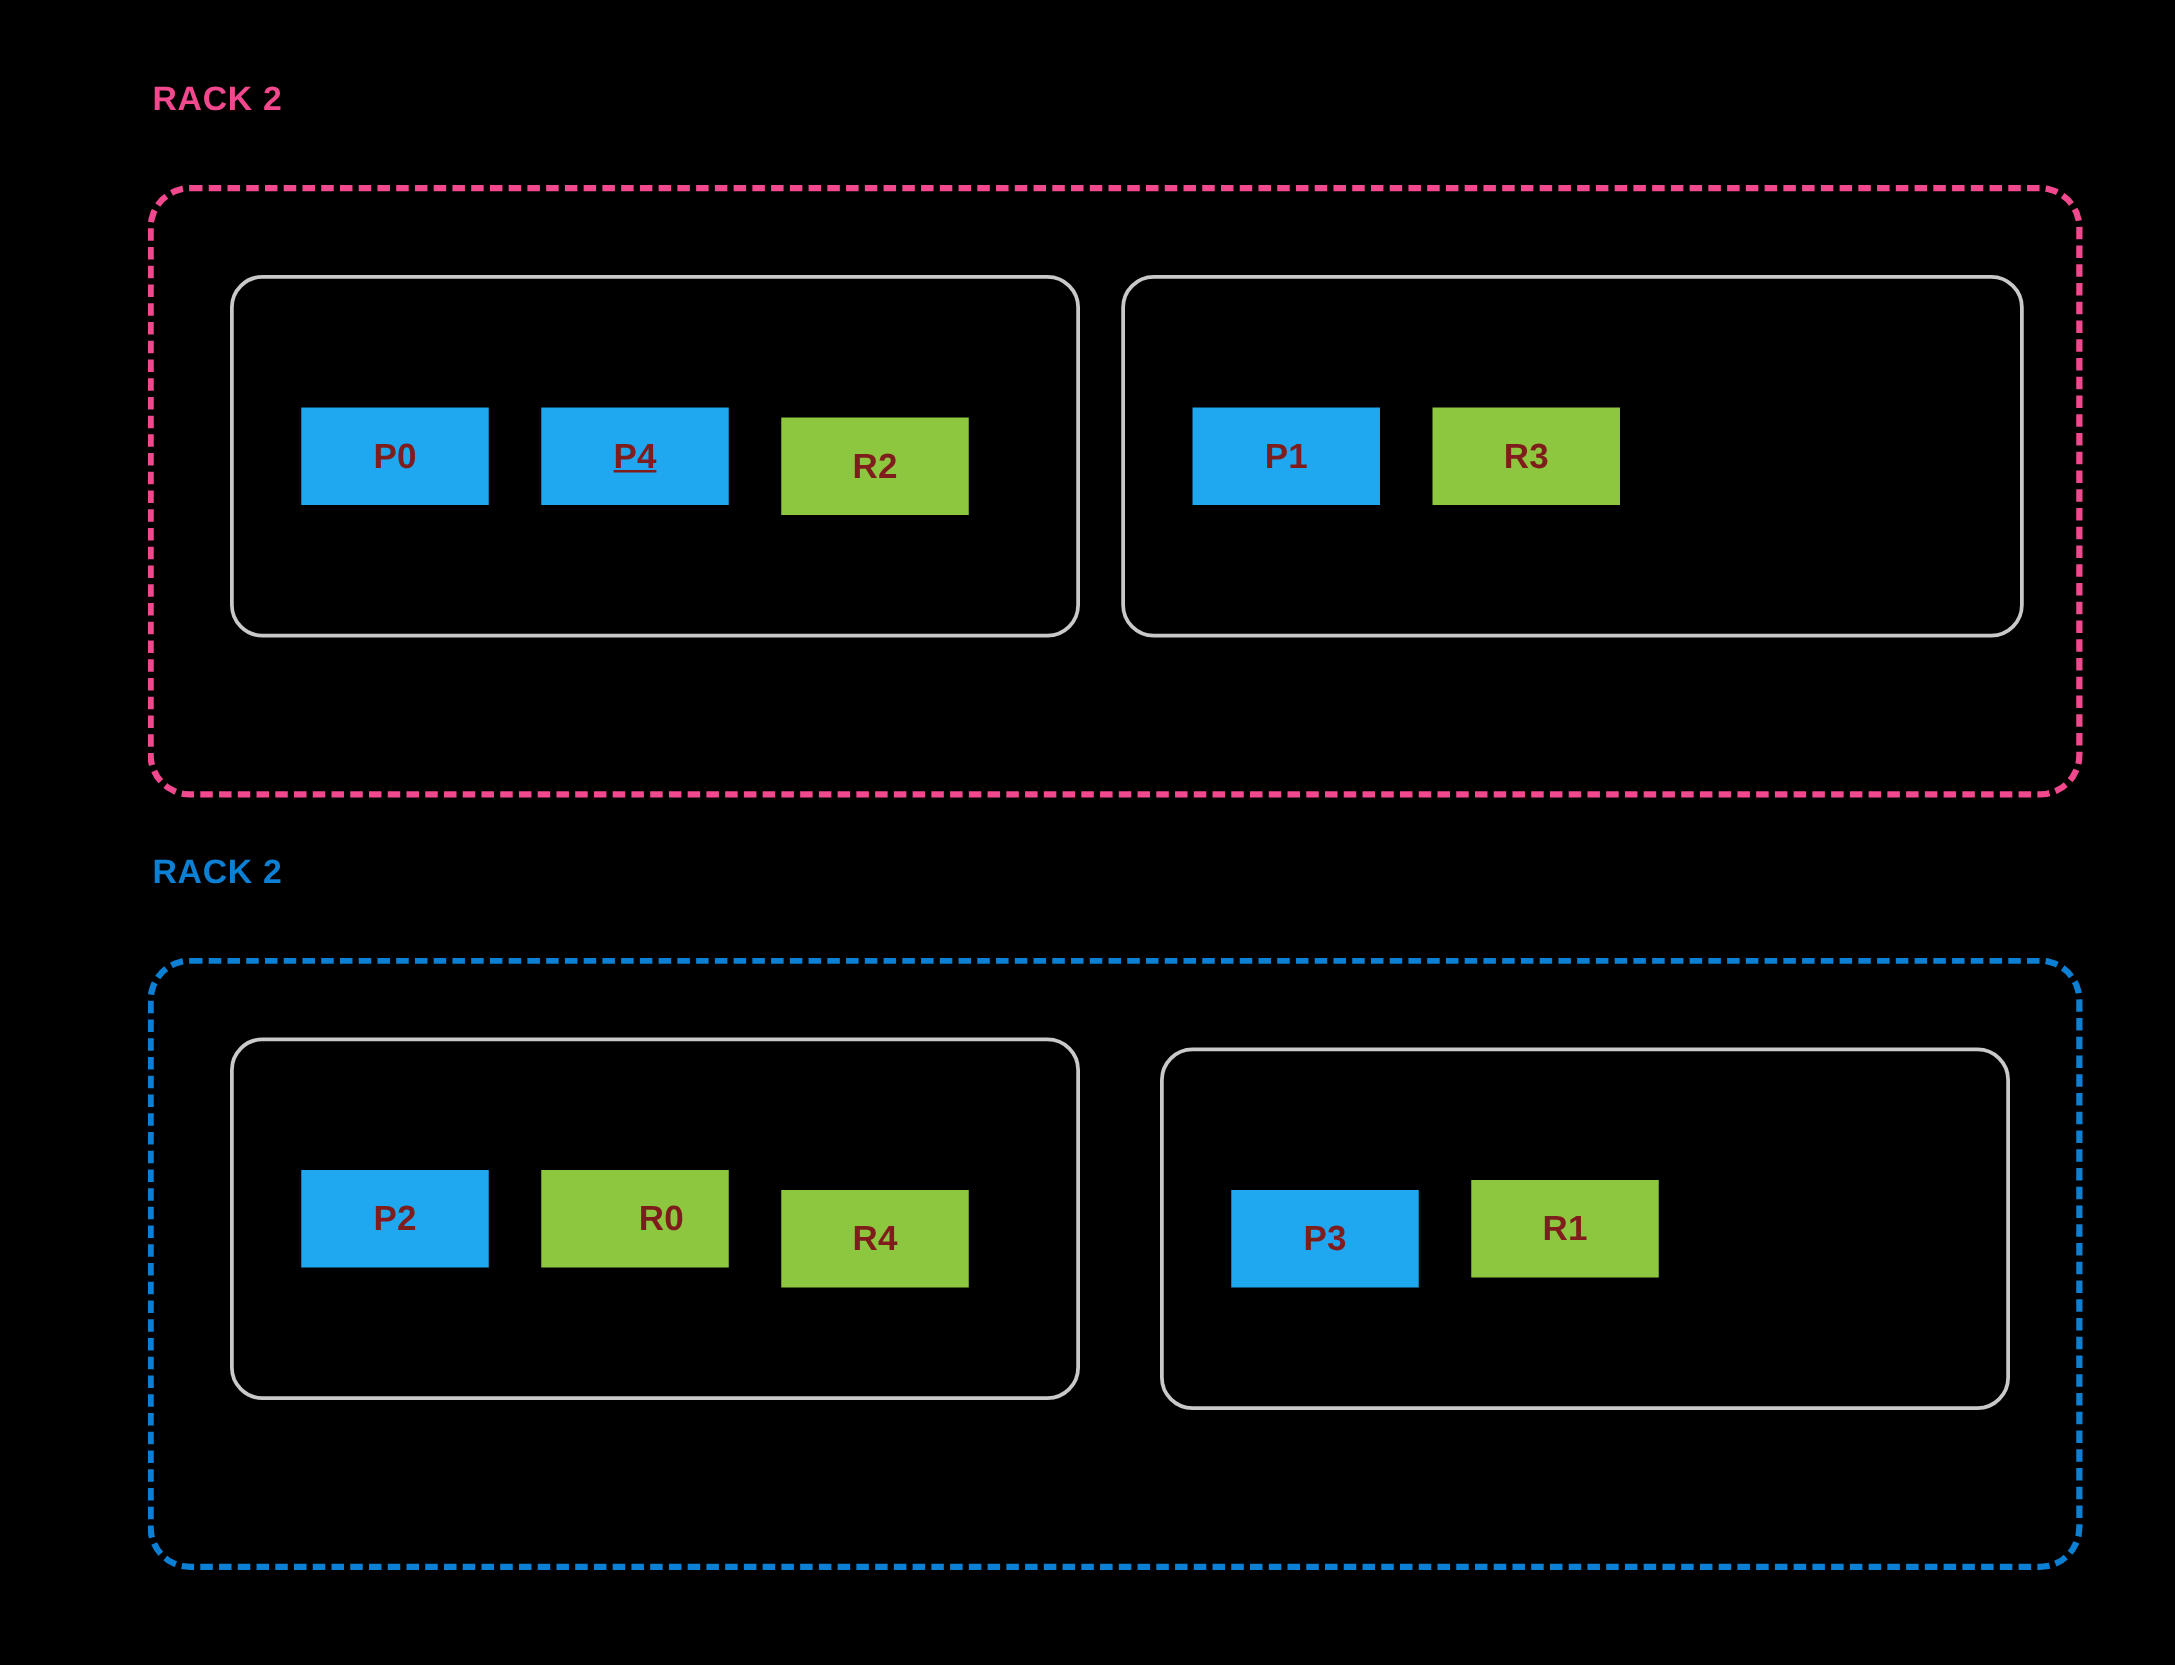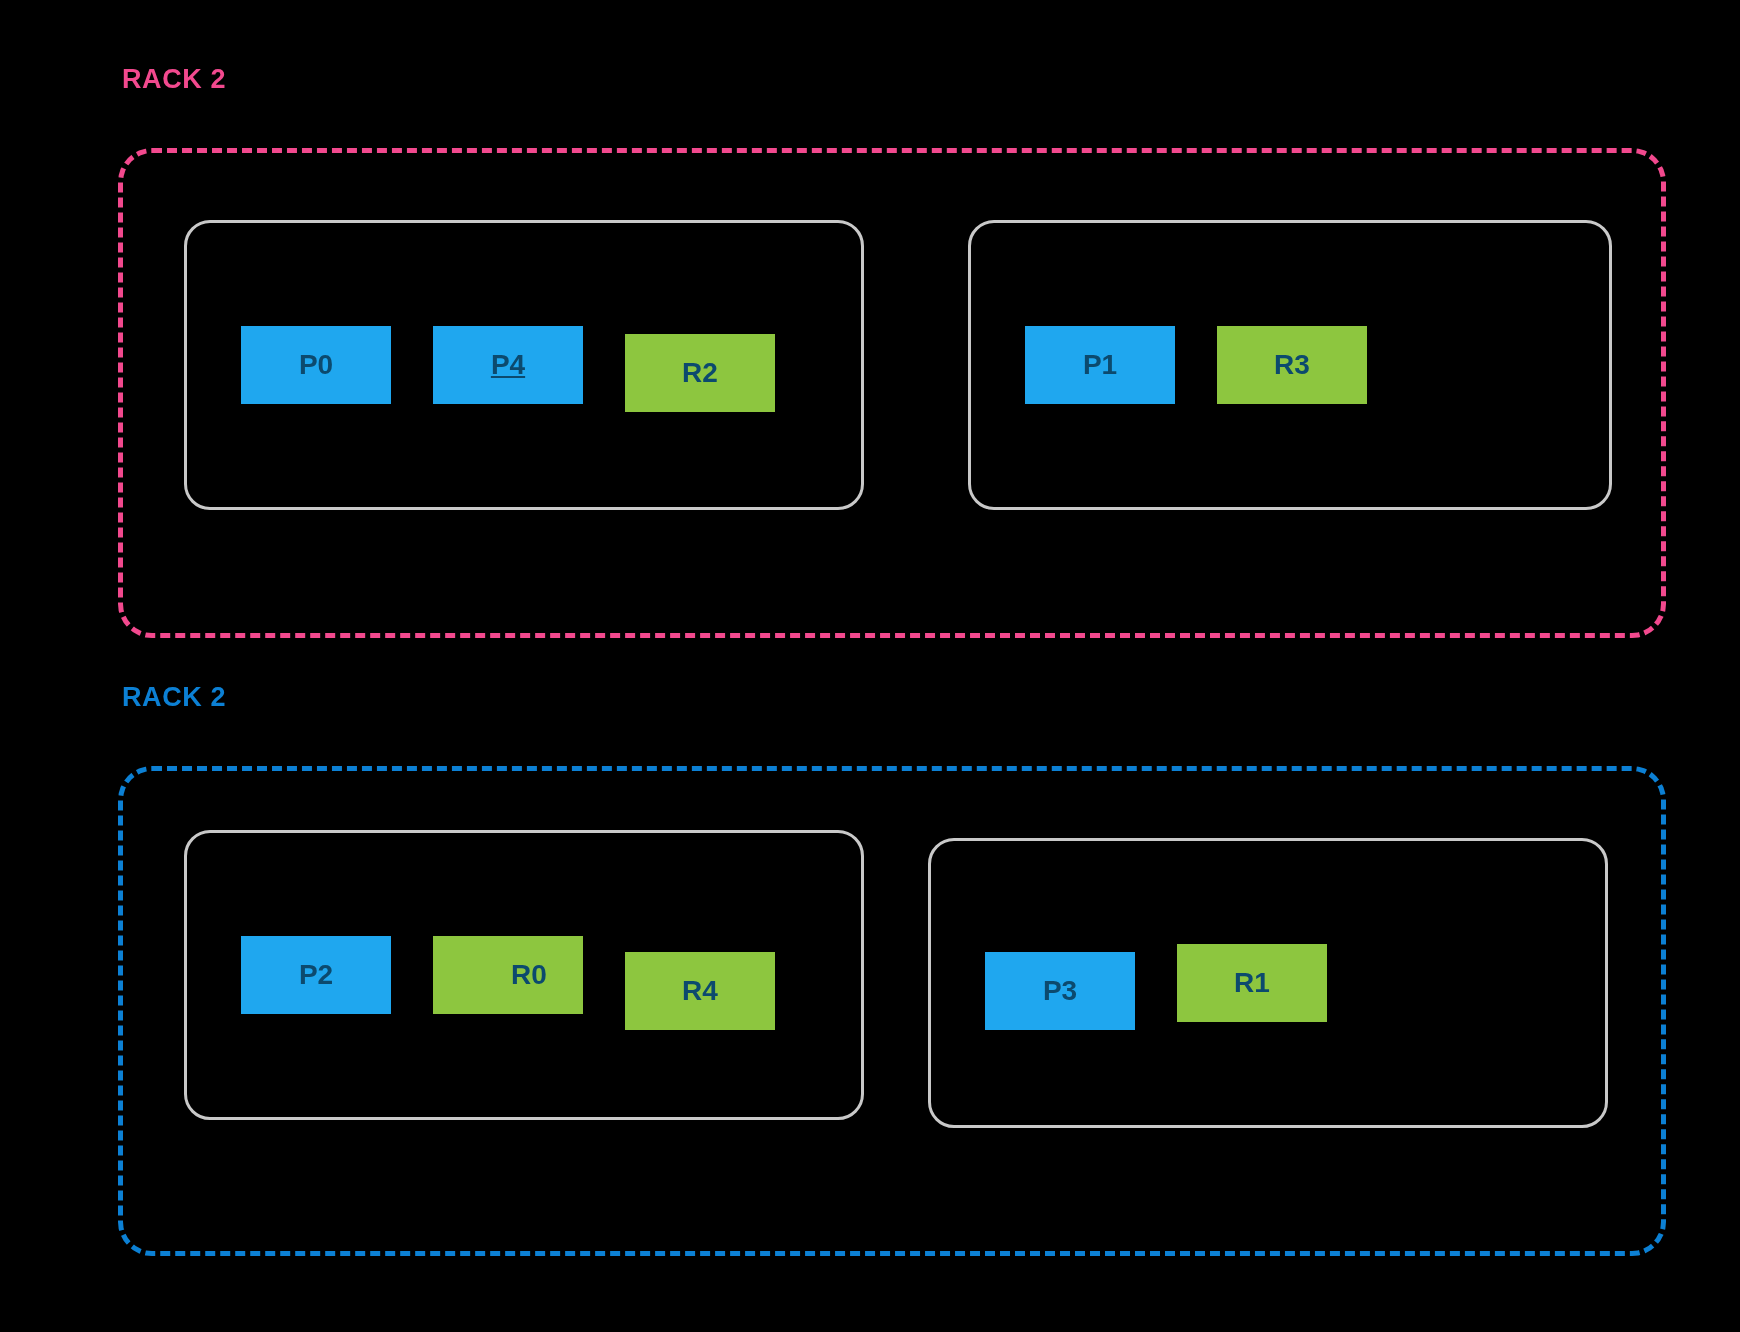--- a/index.html
+++ b/index.html
@@ -59,21 +59,21 @@
     margin-left: 54px;
   }
 
   
   .block {
     width: 150px;
     height: 78px;
     display: flex;
     align-items: center;
     justify-content: center;
-    color: #0c4a6e;
+    color: #7f1d1d;
     font-family: "Liberation Sans", sans-serif;
     font-weight: bold;
     font-size: 28px;
     line-height: 1;
     box-sizing: border-box;
   }
 </style>
 </head>
 <body>
 
@@ -86,21 +86,21 @@
     <div class="rack-box" style="left:118px; top:148px; width:1548px; height:490px; border-color:#F2498E;"></div>
 
     <div class="node-box" style="left:184px; top:220px; width:680px; height:290px;">
       <div class="node-inner">
         <div class="block" style="background:#1FA7EF;">P0</div>
         <div class="block" style="background:#1FA7EF;text-decoration:underline;">P4</div>
         <div class="block" style="background:#8DC63F;margin-top:15px;">R2</div>
       </div>
     </div>
 
-    <div class="node-box" style="left:968px; top:220px; width:644px; height:290px;">
+    <div class="node-box" style="left:897px; top:220px; width:722px; height:290px;">
       <div class="node-inner">
         <div class="block" style="background:#1FA7EF;">P1</div>
         <div class="block" style="background:#8DC63F;">R3</div>
       </div>
     </div>
   </div>
 
   <div class="rack-group" style="left:0; top:0; width:1740px; height:1085px;">
 
     <div class="rack-label" style="left:122px; top:684px; color:#0C80D4;">RACK 2</div>

